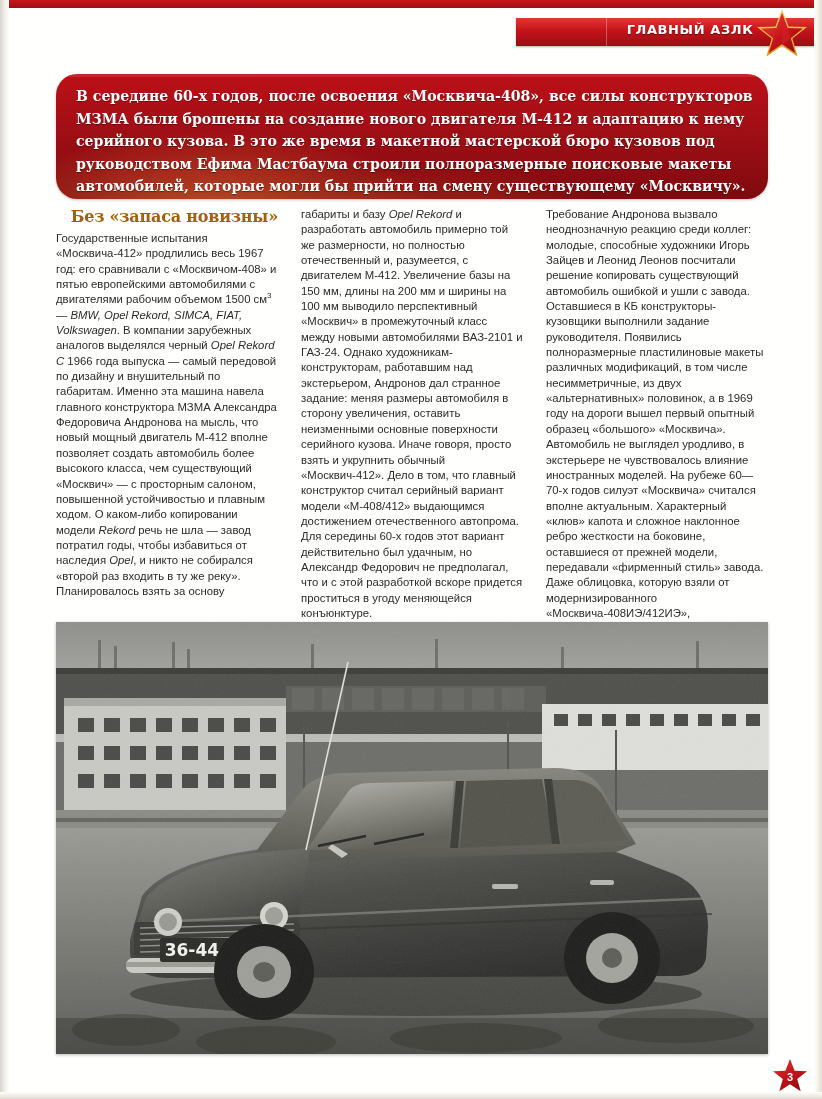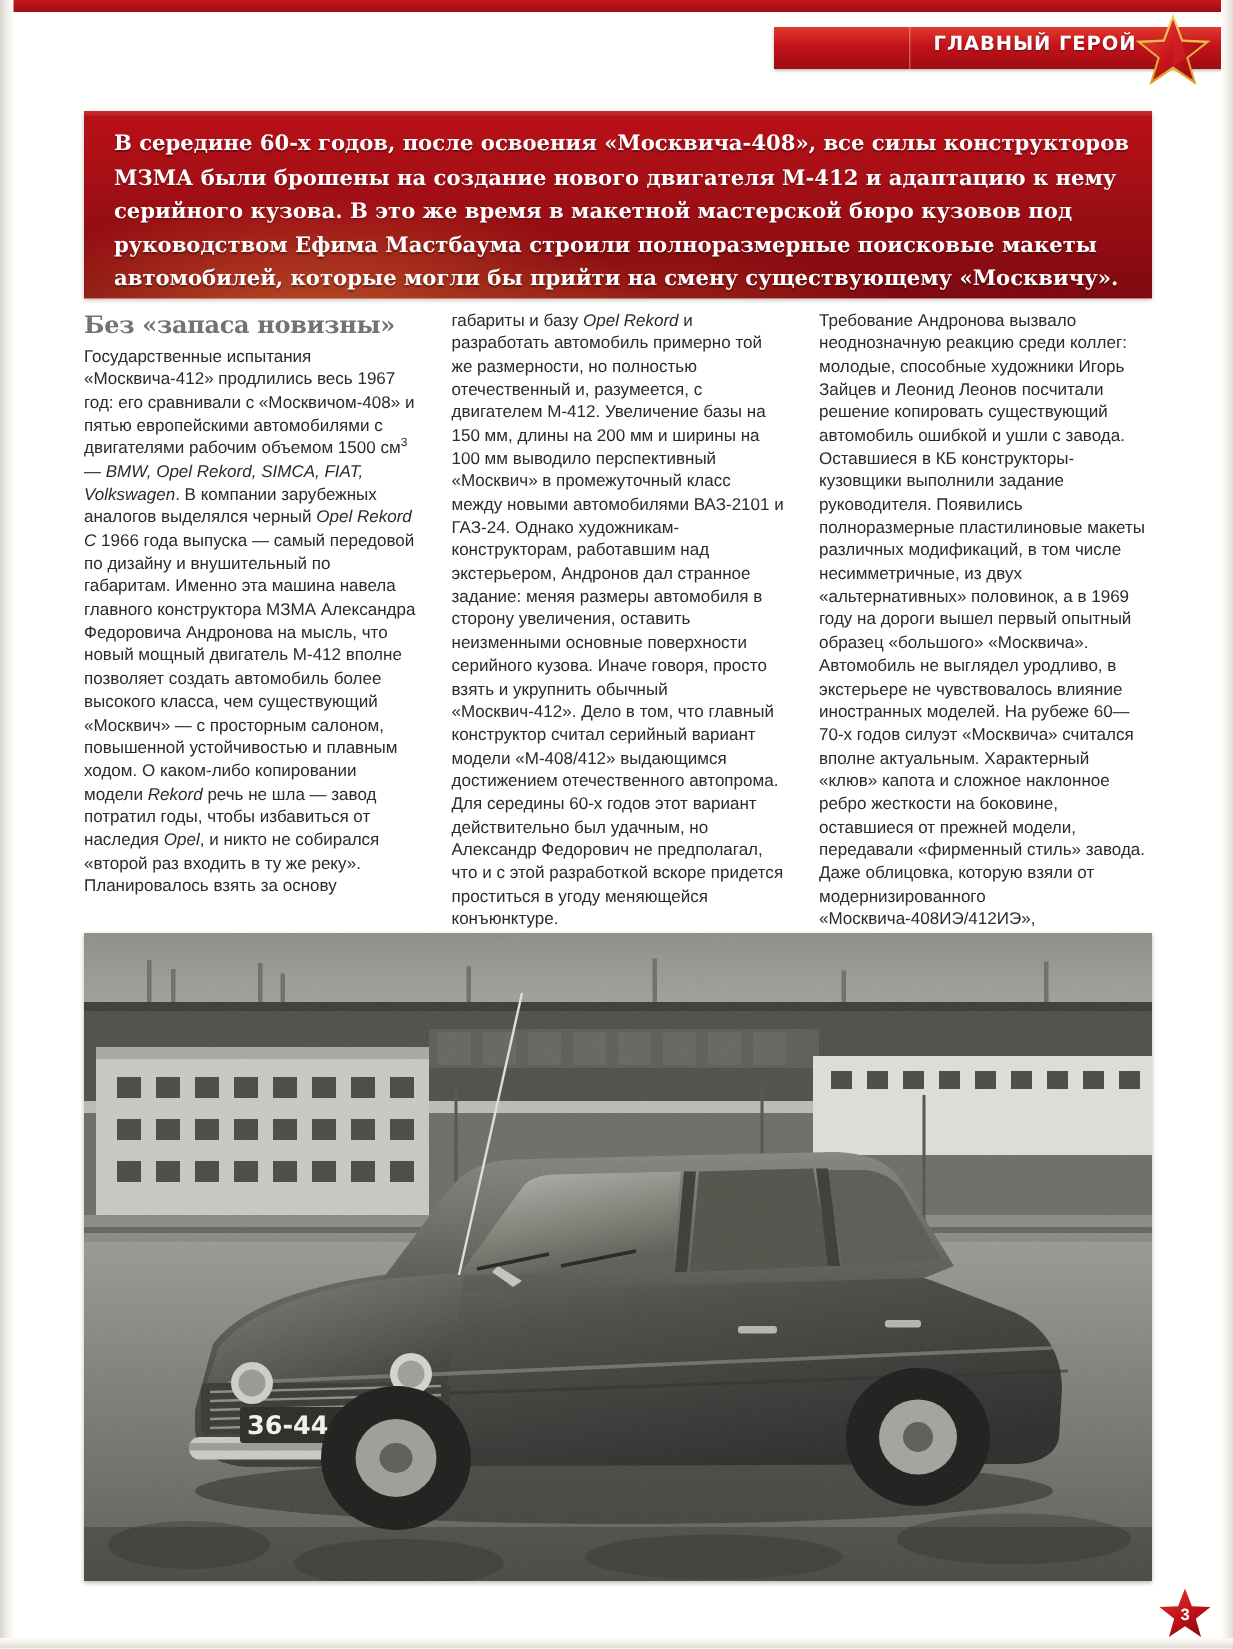--- a/index.html
+++ b/index.html
@@ -100,20 +100,21 @@
     left: 56px;
     top: 74px;
     width: 712px;
     height: 125px;
     background:
       radial-gradient(ellipse 380px 150px at 22% 120%, rgba(255,150,60,.55) 0%, rgba(255,120,40,0) 62%),
       radial-gradient(ellipse 300px 130px at 55% 135%, rgba(255,110,40,.40) 0%, rgba(220,40,30,0) 60%),
       linear-gradient(180deg, #bb1017 0%, #a50f16 38%, #8c0c12 78%, #7e0a10 100%);
     box-shadow: 0 1px 3px rgba(0,0,0,.25);
     overflow: hidden;
+    border-radius: 21px;
   }
   .lead::after {
     content: "";
     position: absolute;
     left: 0; right: 0; top: 0;
     height: 3px;
     background: rgba(255,255,255,.10);
   }
   .lead-text {
     position: absolute;
@@ -147,23 +148,24 @@
     font-family: "Liberation Sans", sans-serif;
   }
   .col p {
     margin: 0;
   }
   .section-head {
     font-family: "DejaVu Serif", serif;
     font-weight: bold;
     font-size: 16px;
     line-height: 20px;
-    color: #737373;
+    color: #a16207;
     margin: 0 0 4px 0;
     letter-spacing: -.2px;
+    text-align: right;
   }
   .col i, .col em {
     font-style: italic;
   }
   sup {
     font-size: 8px;
     vertical-align: super;
     line-height: 0;
   }
 
@@ -223,21 +225,21 @@
   }
 </style>
 </head>
 <body>
 
 <div class="page">
 
   <div class="topbar">
     <div class="topbar-rule"></div>
     <div class="topbar-band"></div>
-    <div class="topbar-title">ГЛАВНЫЙ ГЕРОЙ</div>
+    <div class="topbar-title">ГЛАВНЫЙ АЗЛК</div>
     <div class="topbar-star">
       <svg viewBox="0 0 52 50" width="52" height="50" aria-hidden="true">
         <defs>
           <linearGradient id="starGoldA" x1="0" y1="0" x2="0" y2="1">
             <stop offset="0%" stop-color="#f7d36a"></stop>
             <stop offset="100%" stop-color="#d79a1c"></stop>
           </linearGradient>
           <linearGradient id="starRedA" x1="0" y1="0" x2="1" y2="1">
             <stop offset="0%" stop-color="#ec4a34"></stop>
             <stop offset="52%" stop-color="#c8141b"></stop>

